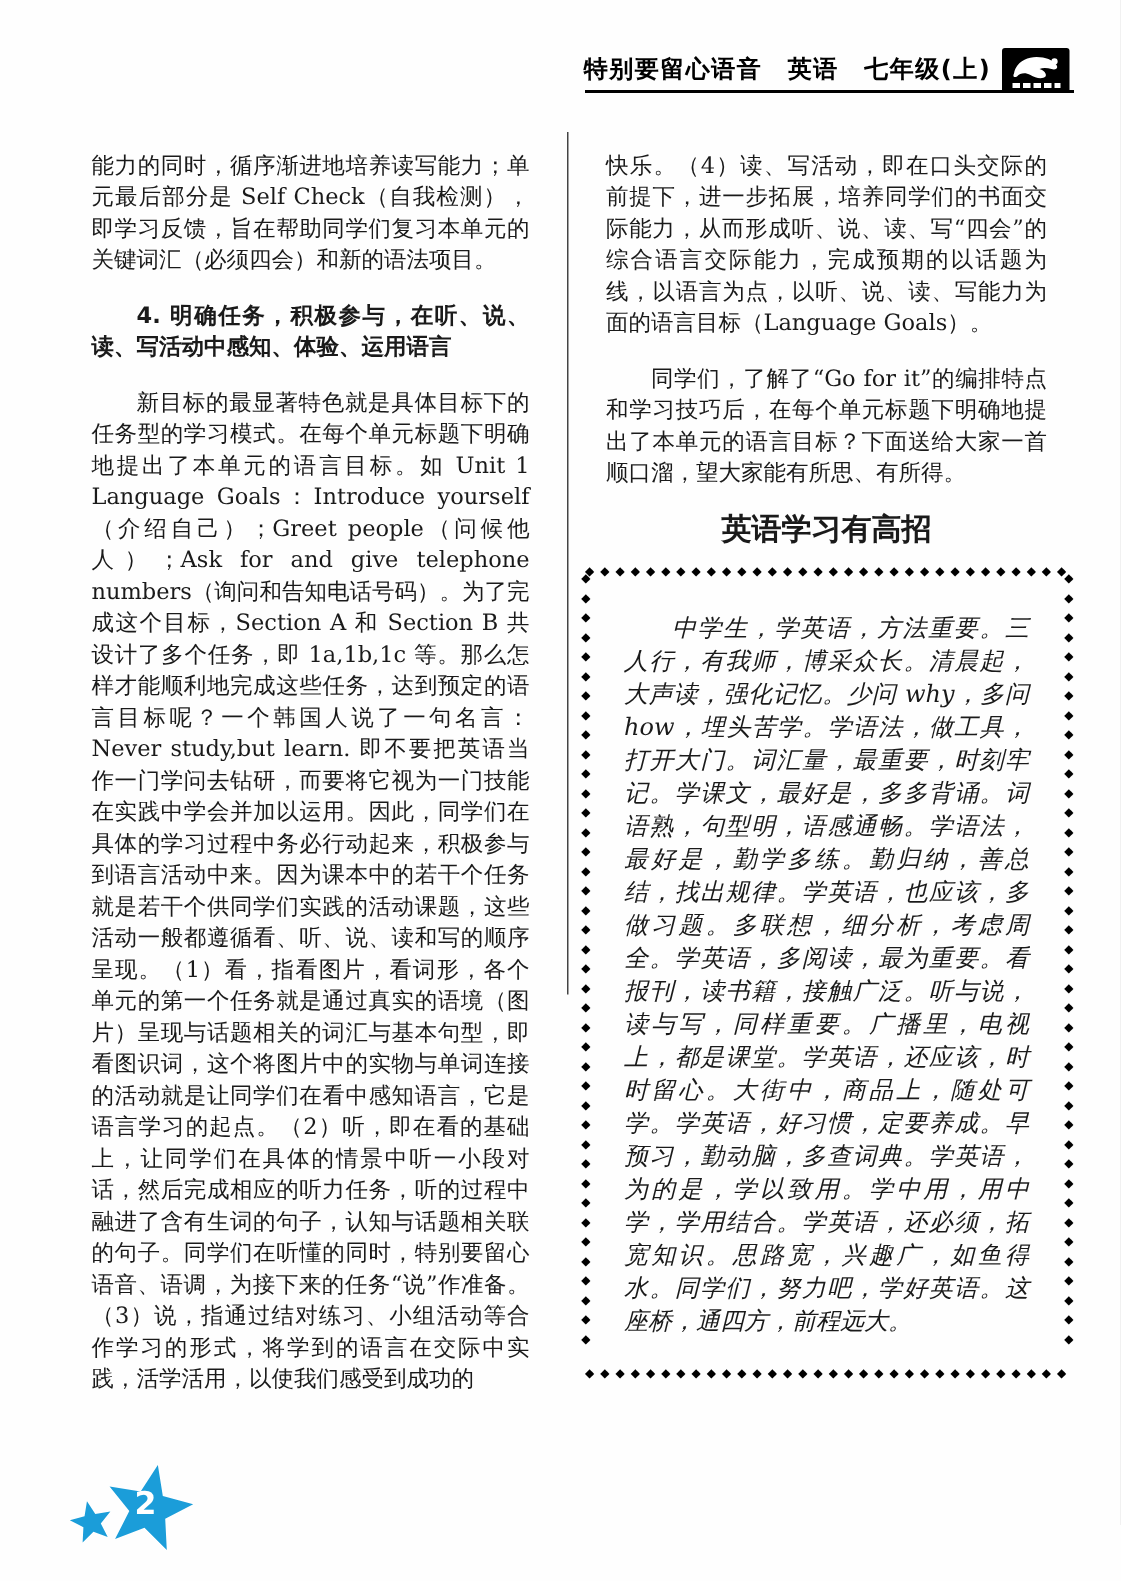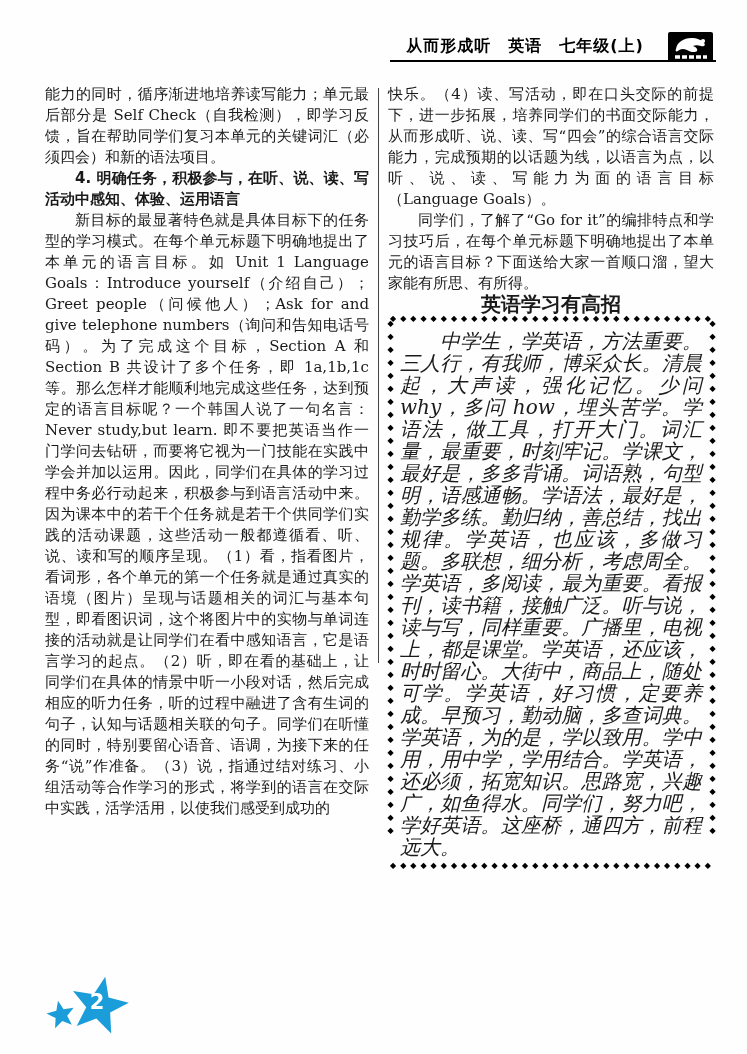--- a/index.html
+++ b/index.html
@@ -25,21 +25,21 @@
     background:#000;
   }
   .logo{
     position:absolute;left:668px;top:32px;width:45px;height:30px;
     background:#000;border-radius:2px;
   }
   
   .col{position:absolute;top:84px;font-size:15px;line-height:21px;text-align:justify;}
   .col-left{left:45px;width:324px;}
   .col-right{left:388px;width:326px;}
-  .col p{margin:0;}
+  .col p{margin:16px;}
   .indent{text-indent:2em;}
   .section-heading{
     font-family:"DejaVu Sans","Liberation Sans",sans-serif;
     font-weight:bold;text-indent:2em;margin:0;
   }
   .col-divider{
     position:absolute;left:378px;top:88px;height:575px;width:1px;
     background:#444;
   }
   
@@ -51,21 +51,21 @@
   }
   .poem-box{
     position:relative;
     margin-top:2px;
     padding:13px 12px 11px 12px;
     min-height:330px;
     box-sizing:border-box;
   }
   .poem-text{
     font-style:italic;
-    font-size:20px;line-height:22px;
+    font-size:16px;line-height:22px;
     text-indent:2em;text-align:justify;margin:0;
   }
   .border-strip{
     position:absolute;color:#000;font-style:normal;
     font-size:8px;line-height:9px;letter-spacing:4px;
     white-space:nowrap;overflow:hidden;pointer-events:none;
   }
   .border-top{left:2px;right:2px;top:-3px;height:10px;}
   .border-bottom{left:2px;right:2px;bottom:-2px;height:10px;}
   .border-left,.border-right{
@@ -79,21 +79,21 @@
   .stars text{
     font-family:"DejaVu Sans","Liberation Sans",sans-serif;
     font-weight:bold;font-size:21px;
   }
 </style>
 </head>
 <body>
 
 <div class="page">
 
-  <div class="header-title">从而形成听　英语　七年级(上)</div>
+  <div class="header-title">特别要留心语音　英语　七年级(上)</div>
   <div class="header-rule"></div>
   <div class="logo">
     <svg width="45" height="30" viewBox="0 0 45 30">
 
       <path d="M8 17 C9 10 16 6 23 6 C29 6 34 8 36 11 C38 13 36 15 33 14
                C30 13 27 13 25 14 C28 15 30 17 29 19 C27 21 22 20 19 18
                C15 16 12 17 10 19 C8 20 7 19 8 17 Z" fill="#fff"></path>
       <circle cx="35" cy="9" r="2.1" fill="#fff"></circle>
 
       <line x1="7" y1="25" x2="39" y2="25" stroke="#fff" stroke-width="3.4" stroke-dasharray="5 2"></line>

